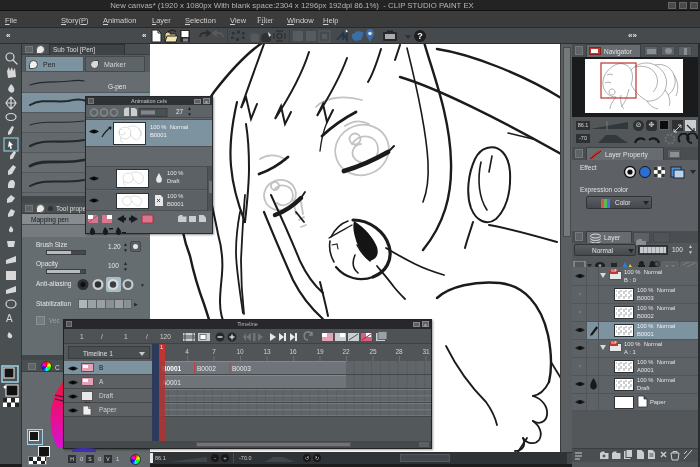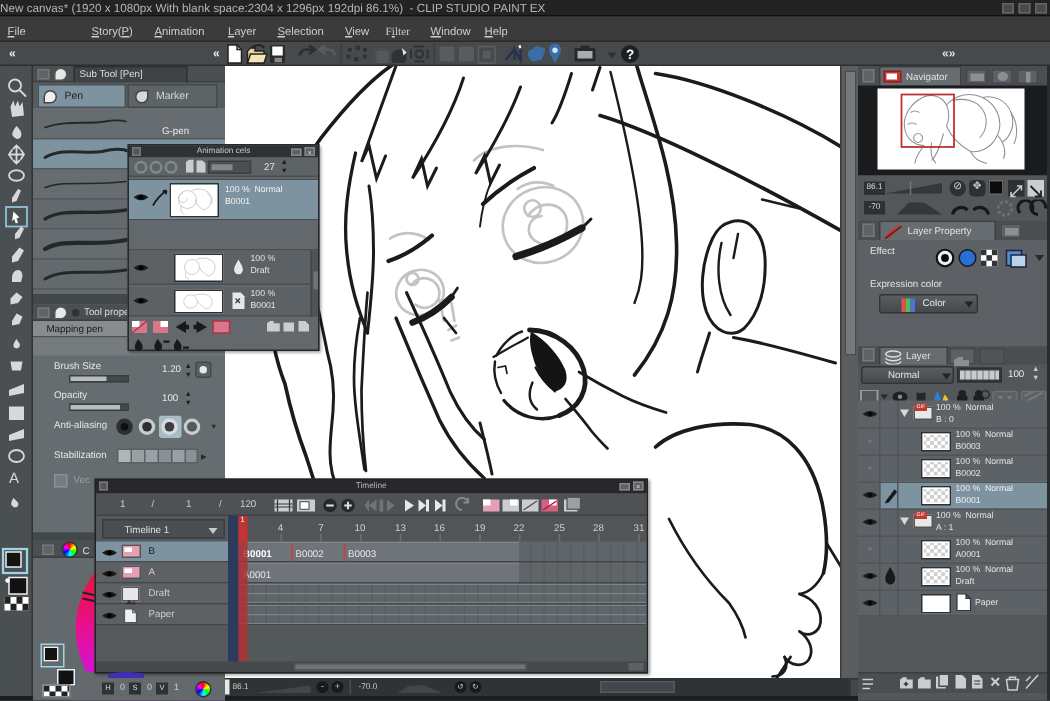--- a/index.html
+++ b/index.html
@@ -5,21 +5,21 @@
 html,body{width:700px;height:467px;overflow:hidden;background:#222;}
 body{font-family:"Liberation Sans",sans-serif;-webkit-font-smoothing:antialiased;}
 #app{position:absolute;left:0;top:0;width:700px;height:467px;background:#3f4346;}
 .abs{position:absolute;}
 .tx{color:#cfcfcf;white-space:nowrap;}
 </style></head>
 <body>
 <div id="app">
 
 <div class="abs" style="left:0;top:0;width:700px;height:11px;background:#232323;border-bottom:1px solid #111;">
- <div class="abs tx" style="left:0;top:1px;width:584px;font-size:7.8px;color:#b5b5b5;">New canvas* (1920 x 1080px With blank space:2304 x 1296px 192dpi 86.1%)&nbsp; - CLIP STUDIO PAINT EX</div>
+ <div class="abs tx" style="left:0;top:1px;width:584px;text-align:center;font-size:7.8px;color:#b5b5b5;">New canvas* (1920 x 1080px With blank space:2304 x 1296px 192dpi 86.1%)&nbsp; - CLIP STUDIO PAINT EX</div>
  <div class="abs" style="right:24px;top:2px;width:8px;height:7px;background:#4a4a4a;border:1px solid #666;"></div>
  <div class="abs" style="right:13px;top:2px;width:8px;height:7px;background:#4a4a4a;border:1px solid #666;"></div>
  <div class="abs" style="right:2px;top:2px;width:8px;height:7px;background:#4a4a4a;border:1px solid #666;"></div>
 </div>
 
 <div class="abs" style="left:0;top:11px;width:700px;height:17px;background:#3b3b3b;border-bottom:1px solid #2a2a2a;">
  <div class="abs tx" style="left:5px;top:5px;font-size:7.5px;"><u>F</u>ile</div>
  <div class="abs tx" style="left:32px;top:17px;font-size:13px;"><u>E</u>dit</div>
  <div class="abs tx" style="left:61px;top:5px;font-size:7.5px;"><u>S</u>tory(<u>P</u>)</div>
  <div class="abs tx" style="left:103px;top:5px;font-size:7.5px;"><u>A</u>nimation</div>

